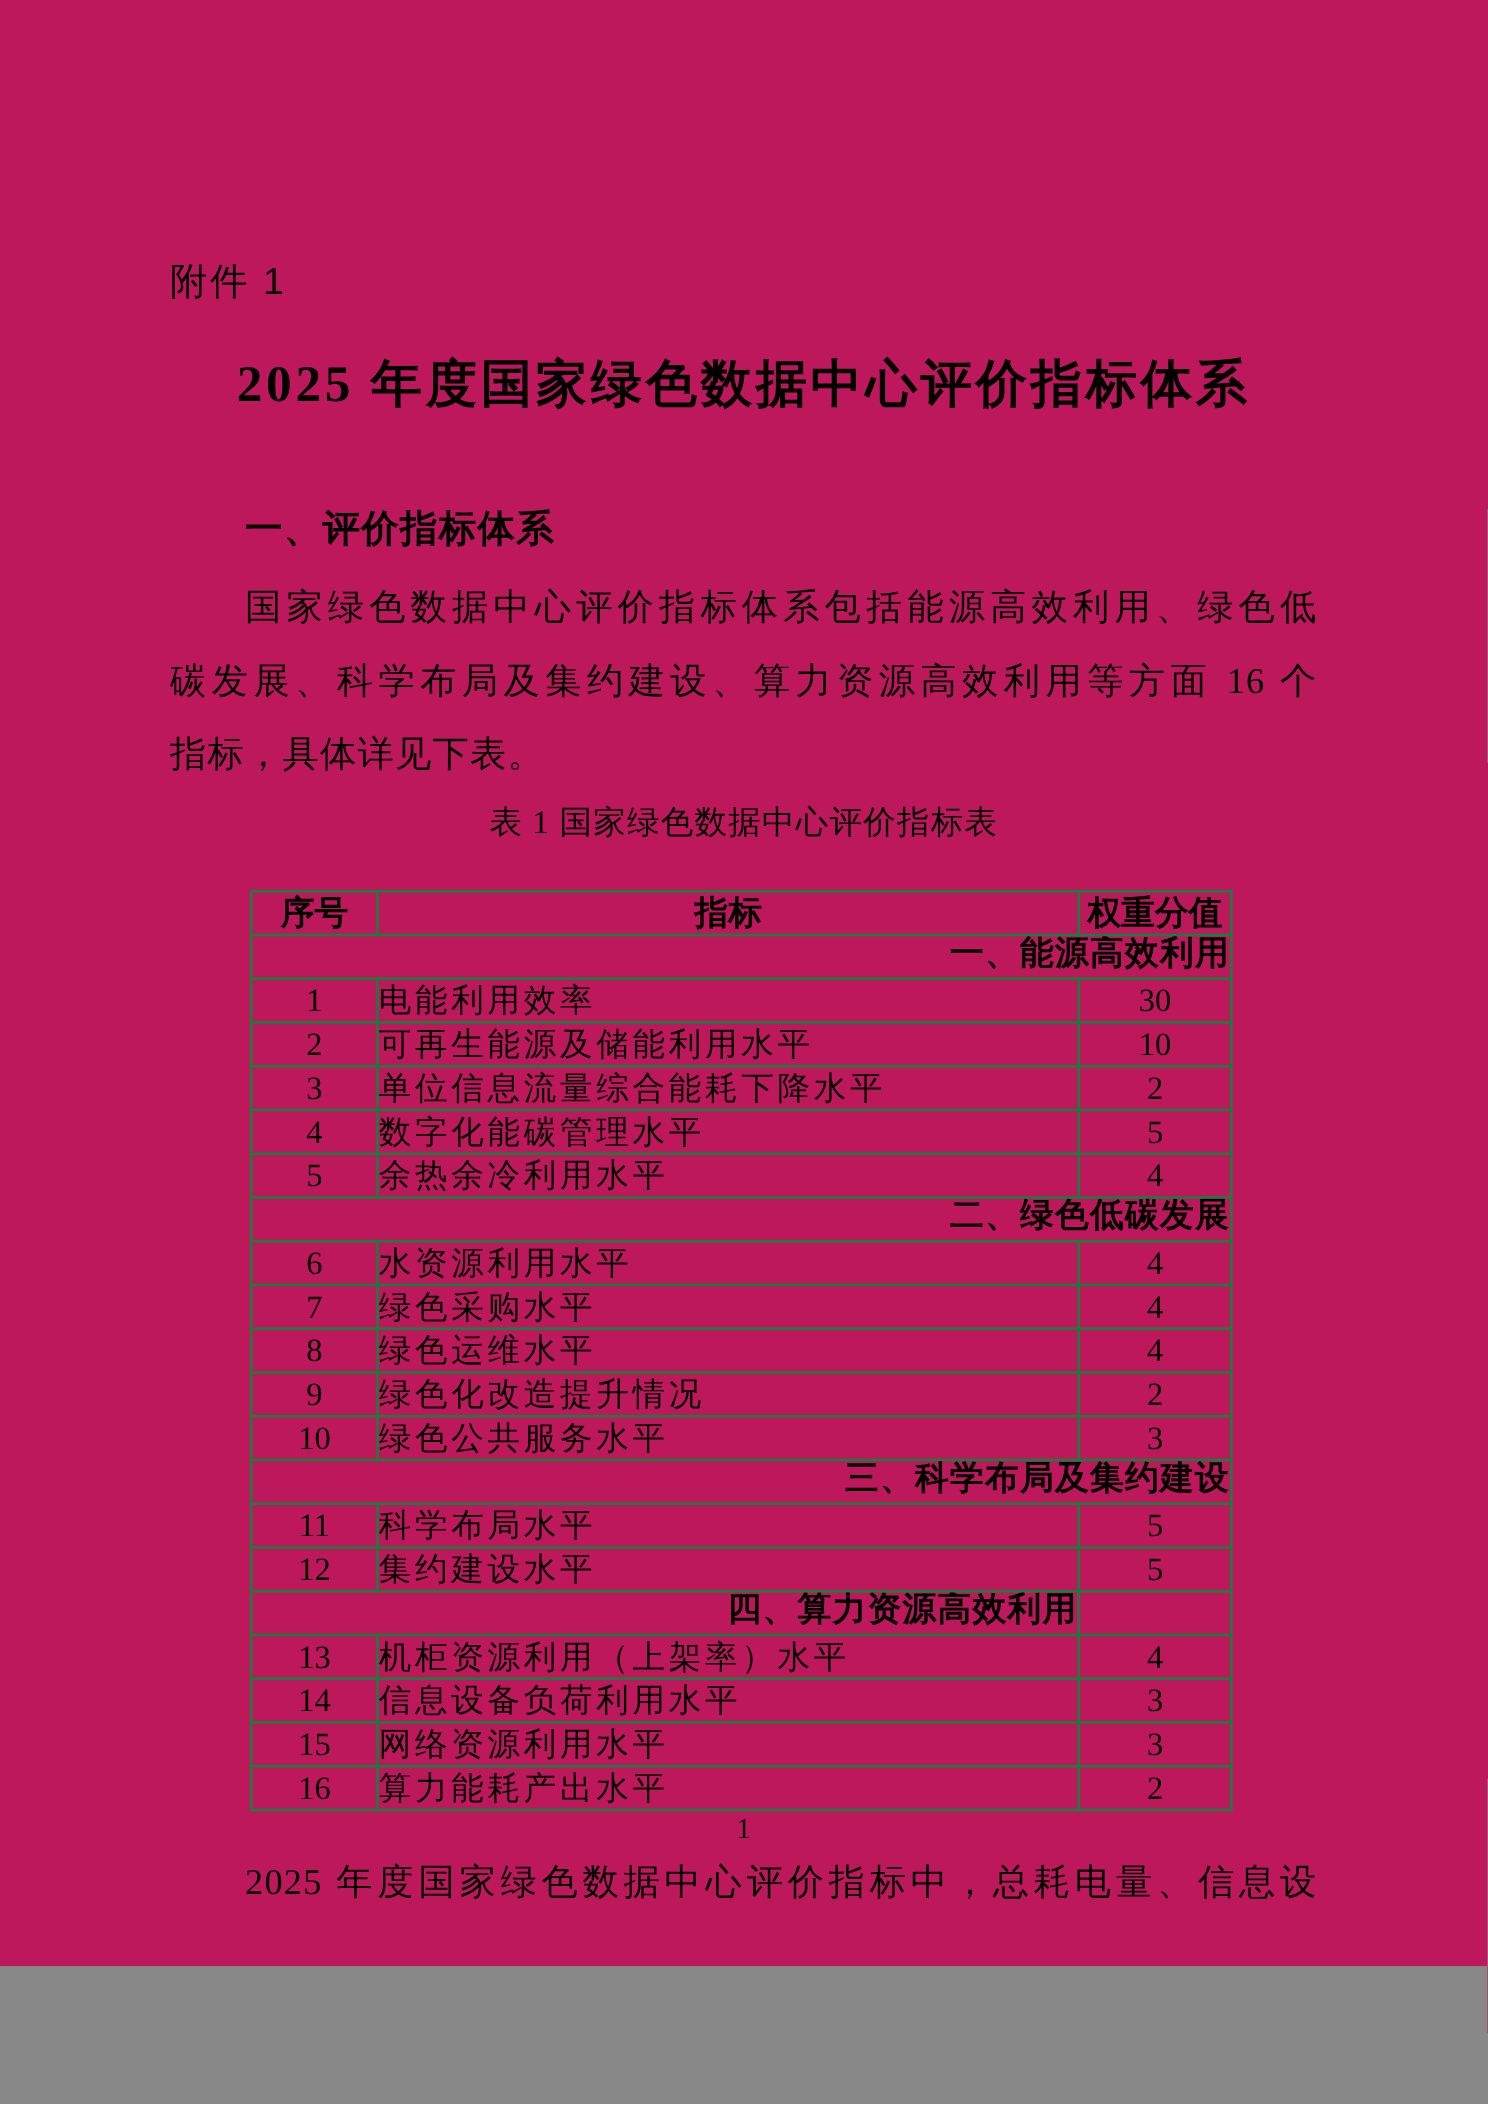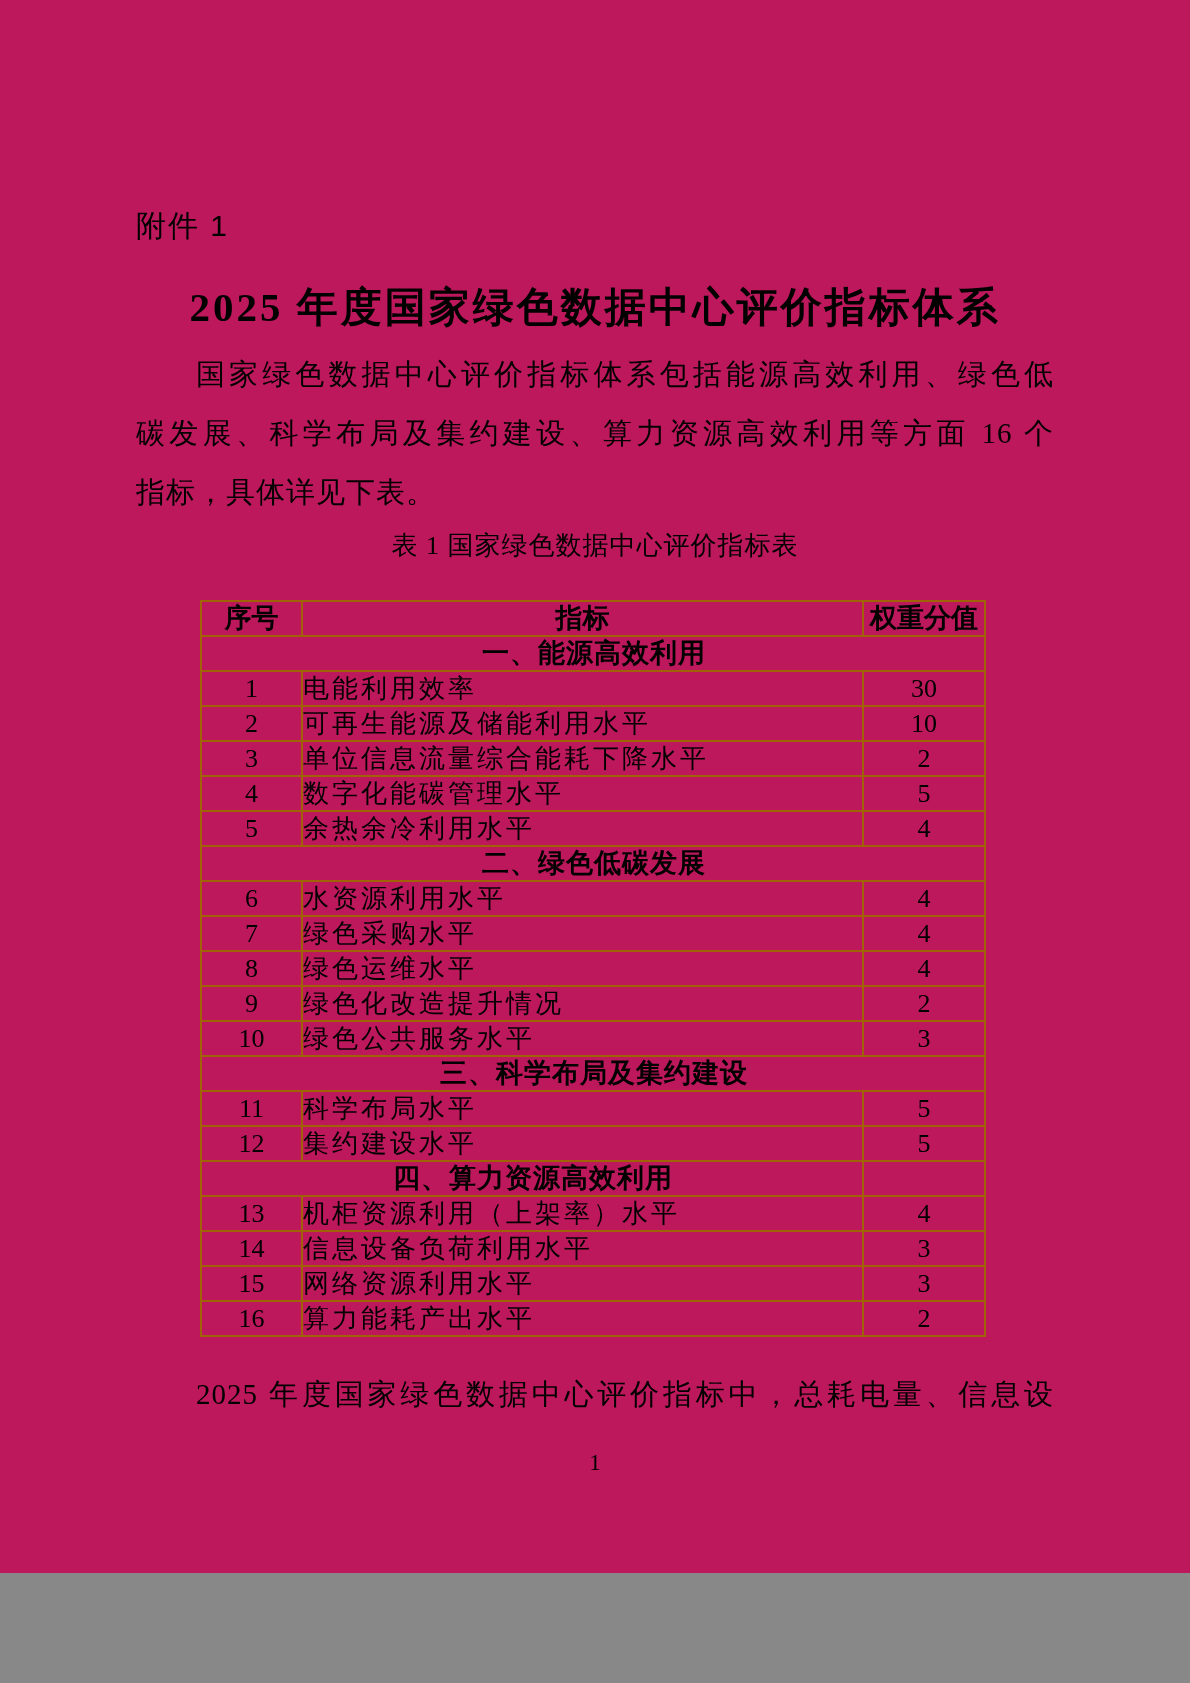--- a/index.html
+++ b/index.html
@@ -53,42 +53,42 @@
     font-size:26px;line-height:36px;
     letter-spacing:1px;
   }
   table.indicator-table{
     border-collapse:collapse;
     table-layout:fixed;
     width:784px;
     margin:36px 0 0 64px;
   }
   .indicator-table td,.indicator-table th{
-    border:2px solid #a16207;
+    border:2px solid #15803d;
     height:33px;
     padding:0;
     font-size:26px;
     line-height:33px;
     overflow:hidden;
     white-space:nowrap;
   }
   .indicator-table th{
     font-family:"Liberation Sans","DejaVu Sans",sans-serif;
     font-weight:700;
     font-size:27px;
     text-align:center;
   }
   .cell-no{text-align:center;}
   .cell-ind{text-align:left;padding-left:8px;letter-spacing:3px;}
   .cell-weight{text-align:center;}
   .section-row td{
-    font-family:Liberation Serif, serif;
+    font-family:Liberation Mono, monospace;
     font-weight:700;
     font-size:27px;
-    text-align:center;
+    text-align:right;
     padding-left:2px;
     letter-spacing:1px;
     margin-top:24px;
   }
   .closing-para{
     margin-top:28px;
     font-size:29px;line-height:59px;
     letter-spacing:1px;
     padding-left:60px;
     text-align:justify;
@@ -104,20 +104,21 @@
 </style>
 </head>
 <body>
 
 <div class="page">
 
   <div class="attachment-label">附件 1</div>
 
   <div class="doc-title">2025 年度国家绿色数据中心评价指标体系</div>
 
+  <div class="section-heading">一、评价指标体系</div>
 
   <div class="intro-para">
     <div class="para-line indent">国家绿色数据中心评价指标体系包括能源高效利用、绿色低</div>
     <div class="para-line">碳发展、科学布局及集约建设、算力资源高效利用等方面 16 个</div>
     <div class="para-line last">指标，具体详见下表。</div>
   </div>
 
   <div class="table-caption">表 1  国家绿色数据中心评价指标表</div>
 
   <table class="indicator-table">

